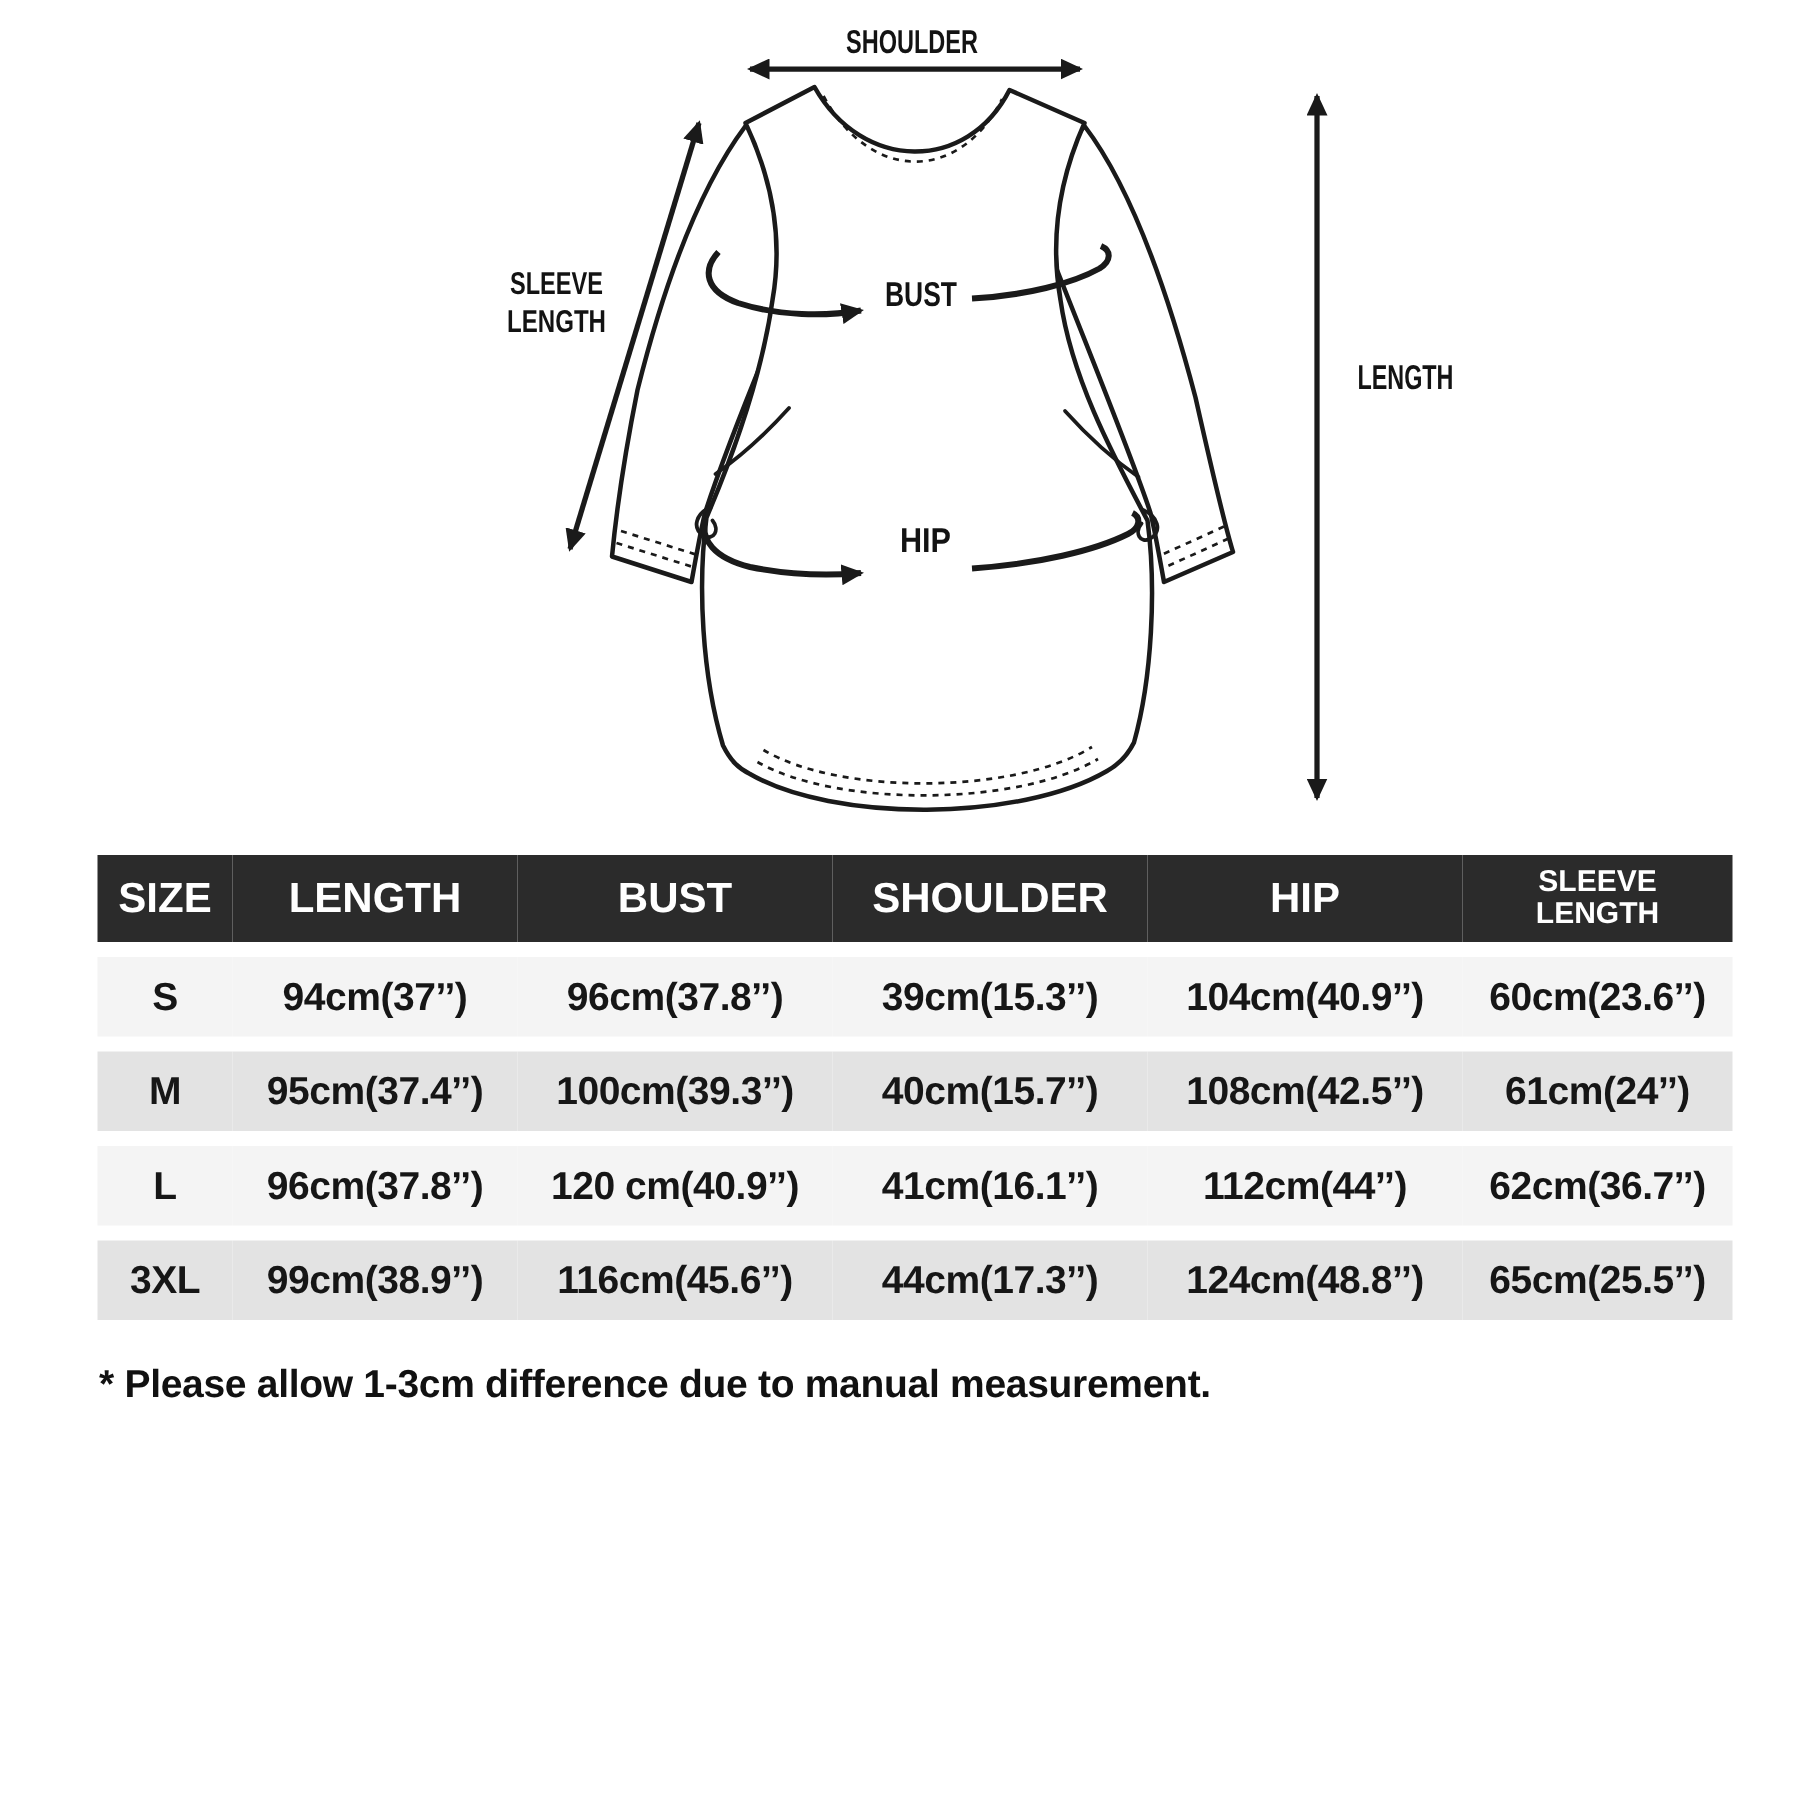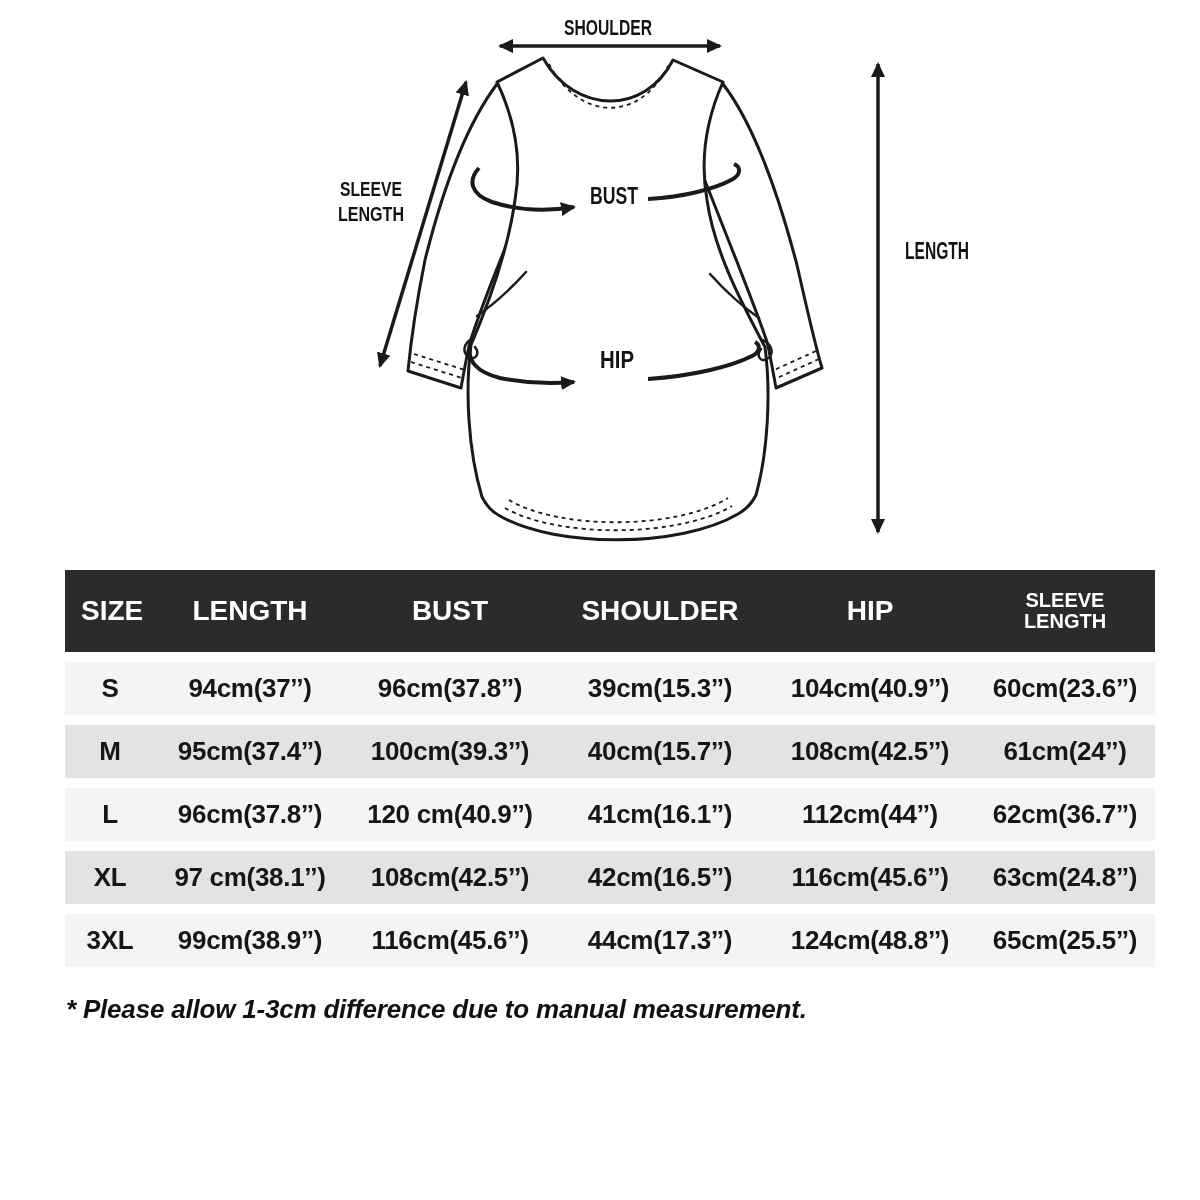--- a/index.html
+++ b/index.html
@@ -22,33 +22,33 @@
   .dlabel{font-family:"Liberation Sans","DejaVu Sans",sans-serif;font-weight:700;fill:#131313;letter-spacing:0;}
 
   
   table.size-table{
     border-collapse:separate;border-spacing:0 10px;
     margin:0 0 0 65px;width:1090px;table-layout:fixed;
   }
   table.size-table th{
     background:var(--header-bg,#2b2b2b);color:var(--header-text,#ffffff);
     height:50px;font-size:28px;font-weight:700;text-align:center;
-    vertical-align:middle;white-space:pre-line;line-height:28px;padding:16px;
+    vertical-align:middle;white-space:pre-line;line-height:28px;padding:4px;
   }
   table.size-table th.th-small{font-size:20px;line-height:21px;}
   table.size-table td{
     height:53px;text-align:center;vertical-align:middle;padding:0;
     font-size:26px;font-weight:700;color:var(--cell-text,#161616);letter-spacing:-0.3px;
   }
   table.size-table tbody tr:nth-child(odd){background:var(--row-light,#f4f4f4);}
   table.size-table tbody tr:nth-child(even){background:var(--row-dark,#e3e3e3);}
 
   
   .footnote{
-    margin:17px 0 0 66px;font-size:26px;font-weight:700;color:#111111;letter-spacing:-0.2px;font-style:italic;
+    margin:17px 0 0 66px;font-size:26px;font-weight:700;color:#111111;letter-spacing:-0.2px;
   }
 </style>
 </head>
 <body>
 
 <div class="page">
 
   <div class="diagram">
     <svg width="1200" height="560" viewBox="0 0 1200 560">
       <defs>
@@ -152,28 +152,20 @@
       </tr>
       <tr>
         <td>L</td>
         <td>96cm(37.8’’)</td>
         <td>120 cm(40.9’’)</td>
         <td>41cm(16.1’’)</td>
         <td>112cm(44’’)</td>
         <td>62cm(36.7’’)</td>
       </tr>
       <tr>
-        <td>XL</td>
-        <td>97 cm(38.1’’)</td>
-        <td>108cm(42.5’’)</td>
-        <td>42cm(16.5’’)</td>
-        <td>116cm(45.6’’)</td>
-        <td>63cm(24.8’’)</td>
-      </tr>
-      <tr>
         <td>3XL</td>
         <td>99cm(38.9’’)</td>
         <td>116cm(45.6’’)</td>
         <td>44cm(17.3’’)</td>
         <td>124cm(48.8’’)</td>
         <td>65cm(25.5’’)</td>
       </tr>
     </tbody>
   </table>
 

